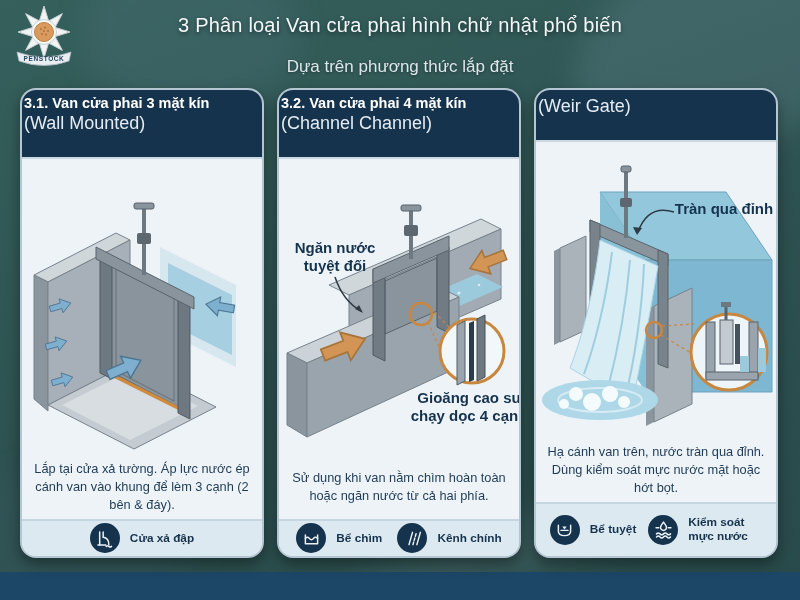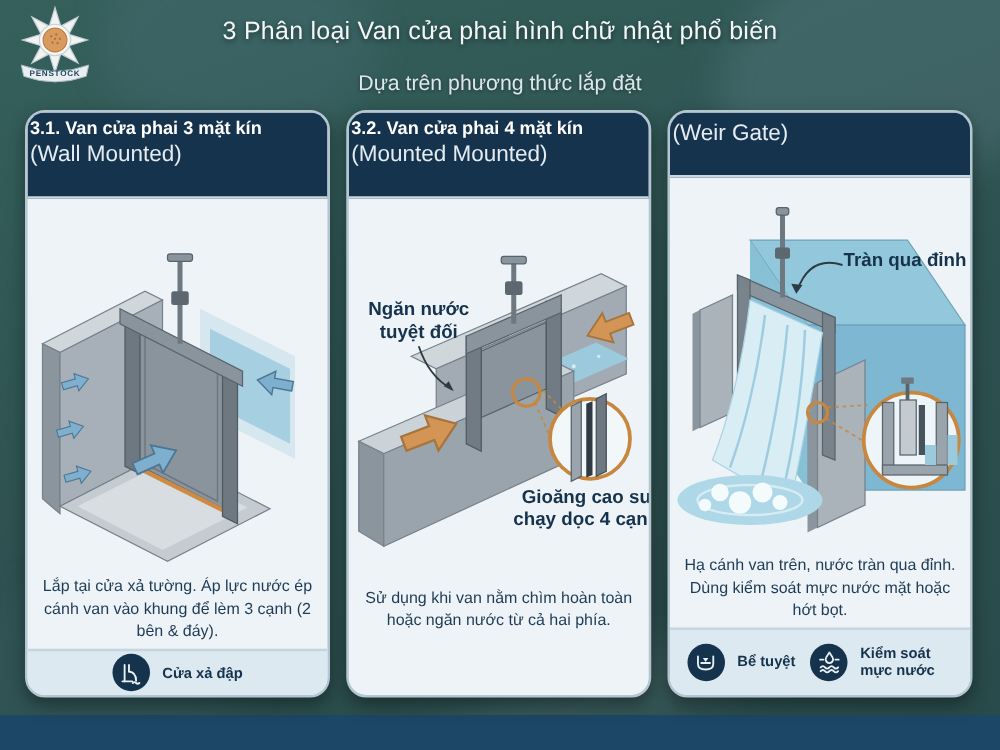--- a/index.html
+++ b/index.html
@@ -135,21 +135,21 @@
               </svg>
           </span>
           <span class="tag-label">Cửa xả đập</span>
         </div>
       </div>
     </div>
 
     <div class="card">
       <div class="card-header">
         <div class="card-title">3.2. Van cửa phai 4 mặt kín</div>
-        <div class="card-sub">(Mounted Mounted)</div>
+        <div class="card-sub">(Channel Channel)</div>
       </div>
       <div class="diagram">
         <svg viewBox="0 0 240 296">
 
           <g>
             <polygon points="50,126 202,60 222,70 70,136" fill="#d0d7db" stroke="#77828b" stroke-width="1"></polygon>
             <polygon points="70,136 222,70 222,140 70,206" fill="#a2abb3" stroke="#77828b" stroke-width="1"></polygon>
           </g>
 
           <polygon points="30,188 198,115 224,128 56,201" fill="#9ccadd"></polygon>
@@ -189,20 +189,41 @@
             <circle cx="193" cy="192" r="32" fill="#f2f7fa" stroke="#c8873f" stroke-width="3"></circle>
             <polygon points="178,166 186,162 186,222 178,226" fill="#9aa4ac" stroke="#555f68" stroke-width="1"></polygon>
             <polygon points="198,160 206,156 206,218 198,222" fill="#6e7881" stroke="#454f58" stroke-width="1"></polygon>
             <polygon points="190,164 195,162 195,221 190,223" fill="#2e3a44"></polygon>
           </g>
         </svg>
         <div class="callout c2-block">Ngăn nước tuyệt đối</div>
         <div class="callout c2-seal">Gioăng cao su chạy dọc 4 cạnh</div>
       </div>
       <div class="desc">Sử dụng khi van nằm chìm hoàn toàn hoặc ngăn nước từ cả hai phía.</div>
+      <div class="tags">
+        <div class="tag">
+          <span class="tag-circle">
+            <svg viewBox="0 0 24 24">
+                <path d="M5,8 v10 h14 v-10"></path>
+              <path d="M5,12 q2.3,-2.6 4.6,0 t4.6,0 t4.8,0"></path>
+              </svg>
+          </span>
+          <span class="tag-label">Bể chìm</span>
+        </div>
+        <div class="tag">
+          <span class="tag-circle">
+            <svg viewBox="0 0 24 24">
+                <path d="M8,19 L12,5"></path>
+                <path d="M12.5,19 L16.5,5" stroke-dasharray="3,2"></path>
+                <path d="M17,19 L21,5"></path>
+              </svg>
+          </span>
+          <span class="tag-label">Kênh chính</span>
+        </div>
+      </div>
     </div>
 
     <div class="card">
       <div class="card-header">
         <div class="card-sub">(Weir Gate)</div>
       </div>
       <div class="diagram">
         <svg viewBox="0 0 240 296">
 
           <g>

